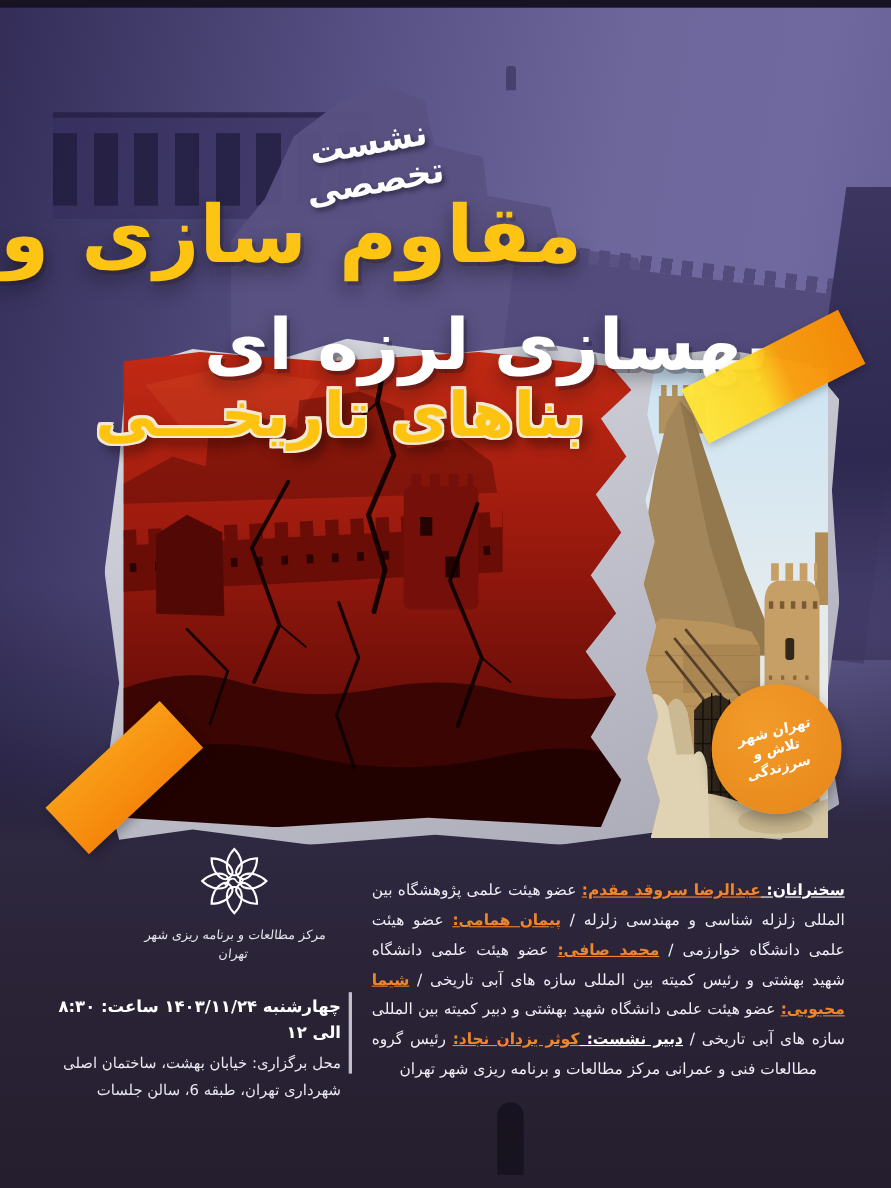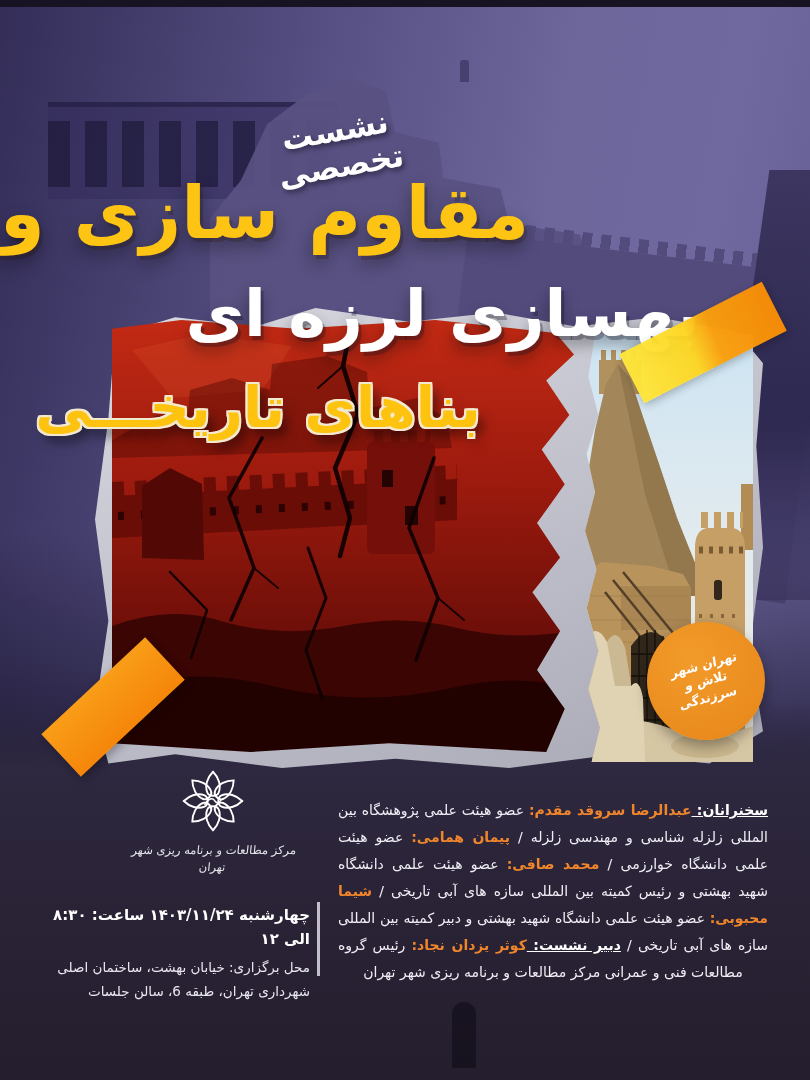--- a/index.html
+++ b/index.html
@@ -42,25 +42,25 @@
   
   .kicker{position:absolute;left:218px;top:112px;width:240px;z-index:12;
     transform:rotate(-10deg);color:#fff;font-weight:700;font-size:31px;text-align:center;
     text-shadow:2px 3px 5px rgba(10,8,20,.5);}
   .title1{position:absolute;left:0;top:172px;width:810px;z-index:12;text-align:left;
     color:#fdc414;font-weight:700;font-size:72px;line-height:1.15;word-spacing:4px;
     text-shadow:3px 4px 0 rgba(40,20,0,.22),0 8px 18px rgba(0,0,0,.4);}
   .title2{position:absolute;left:0;top:278px;width:700px;z-index:12;text-align:right;
     color:#ffffff;font-weight:700;font-size:64px;line-height:1.15;
     text-shadow:3px 4px 0 rgba(20,15,35,.3),0 8px 16px rgba(0,0,0,.4);}
-  .title3{position:absolute;left:0;top:374px;width:516px;z-index:12;text-align:center;
+  .title3{position:absolute;left:0;top:344px;width:516px;z-index:12;
     color:#fdc30e;font-weight:700;font-size:56px;line-height:1.2;
     text-shadow:-2px 0 0 #f3e9cf,2px 0 0 #f3e9cf,0 -2px 0 #f3e9cf,0 2px 0 #f3e9cf,
       -2px -2px 0 #f3e9cf,2px 2px 0 #f3e9cf,-2px 2px 0 #f3e9cf,2px -2px 0 #f3e9cf,
-      6px 8px 12px rgba(0,0,0,.55);}
+      6px 8px 12px rgba(0,0,0,.55);padding-left:16px;}
   
   .paper{position:absolute;left:95px;top:308px;width:668px;height:460px;z-index:2;
     background:linear-gradient(160deg,#d9d9e1,#bcbcc8 60%,#a9a9b6);
     clip-path:polygon(3% 6%,12% 2%,24% 4%,33% 0%,47% 3%,60% 1%,72% 4%,84% 2%,96% 5%,100% 12%,99% 30%,100% 52%,98% 74%,100% 92%,92% 99%,78% 97%,62% 100%,45% 98%,28% 100%,12% 97%,2% 99%,0% 88%,2% 68%,0% 46%,2% 24%);
     filter:drop-shadow(0 10px 16px rgba(10,8,20,.45));}
   .photo-red{position:absolute;left:112px;top:320px;width:462px;height:432px;z-index:3;
     clip-path:polygon(0 2%,15% 0,40% 2%,70% 0,96% 3%,100% 8%,94% 14%,99% 22%,93% 30%,98% 38%,92% 47%,97% 55%,91% 63%,97% 72%,92% 81%,98% 90%,94% 100%,60% 98%,30% 100%,0 98%);
     filter:drop-shadow(7px 1px 0 rgba(56,52,104,.55));}
   .photo-right{position:absolute;left:585px;top:334px;width:168px;height:428px;z-index:3;
     clip-path:polygon(6% 0,100% 0,100% 100%,4% 100%,9% 92%,2% 83%,8% 74%,1% 64%,7% 55%,0 46%,6% 37%,1% 28%,8% 19%,2% 10%);}
@@ -84,21 +84,21 @@
   .org-caption{margin-top:4px;color:#f2f0f6;font-size:11.5px;line-height:1.5;
     transform:skewX(-6deg);opacity:.95;}
   .event-info{position:absolute;right:500px;top:903px;width:280px;z-index:8;
     text-align:right;color:#e9e7ef;font-size:13.5px;line-height:24px;}
   .event-info .dt{color:#fff;font-weight:700;font-size:15px;margin-bottom:4px;}
   .vline{position:absolute;left:317px;top:902px;width:2.5px;height:74px;z-index:8;
     background:rgba(220,218,230,.85);}
   .speakers{position:absolute;left:338px;top:797px;width:430px;z-index:8;
     font-size:14px;line-height:27px;text-align:justify;text-align-last:center;color:#f1eef6;}
   .seg-label{color:#ffffff;font-weight:700;text-decoration:underline;}
-  .seg-name{color:#f0862c;font-weight:700;}
+  .seg-name{color:#f0862c;font-weight:700;text-decoration:underline;}
   .seg-normal{color:#f1eef6;}
 </style>
 </head>
 <body>
 
 <div class="poster">
 
   <div class="bg-top">
     <div class="sil-arcade"></div>
     <div class="sil-keep"></div>

